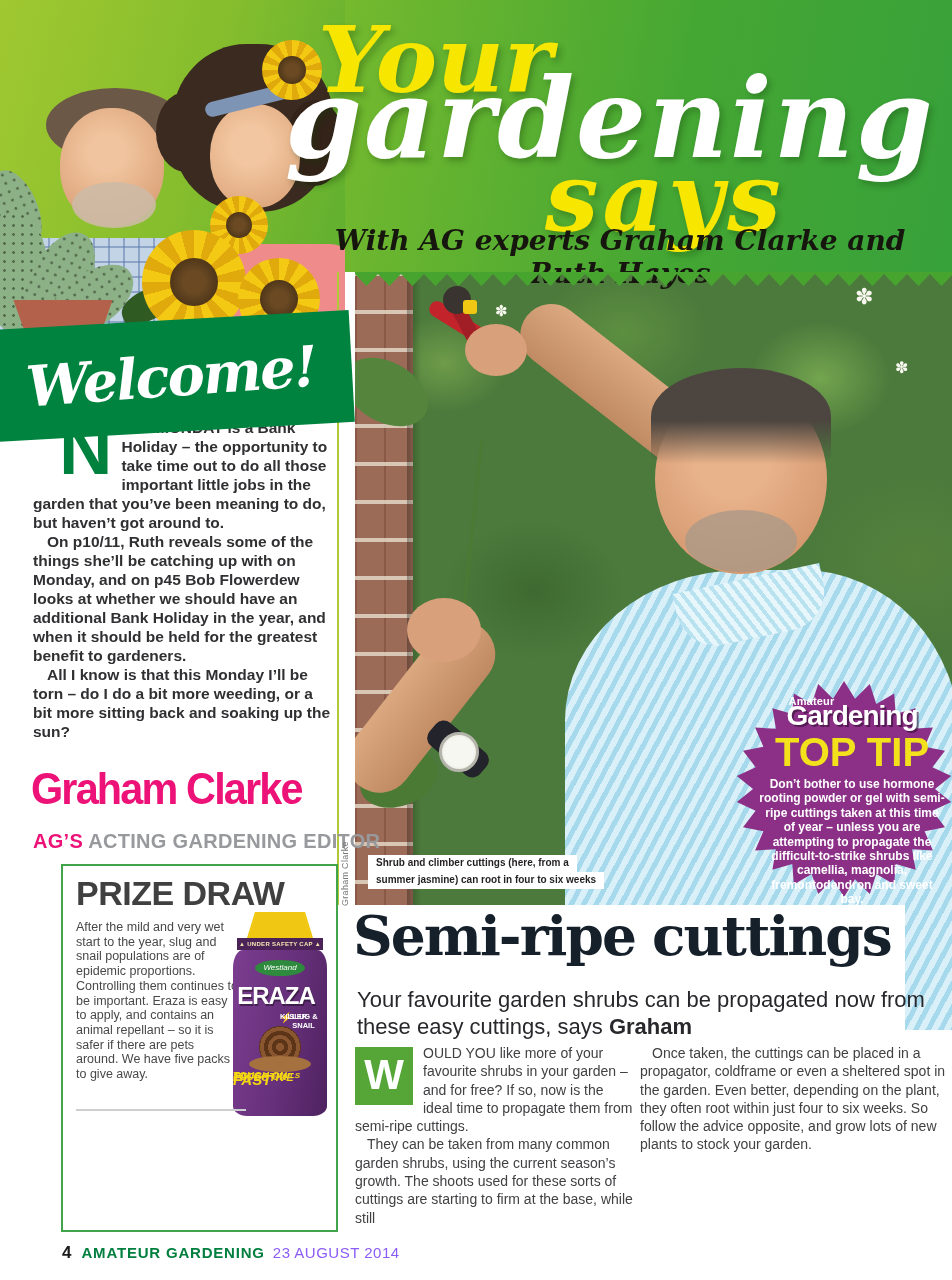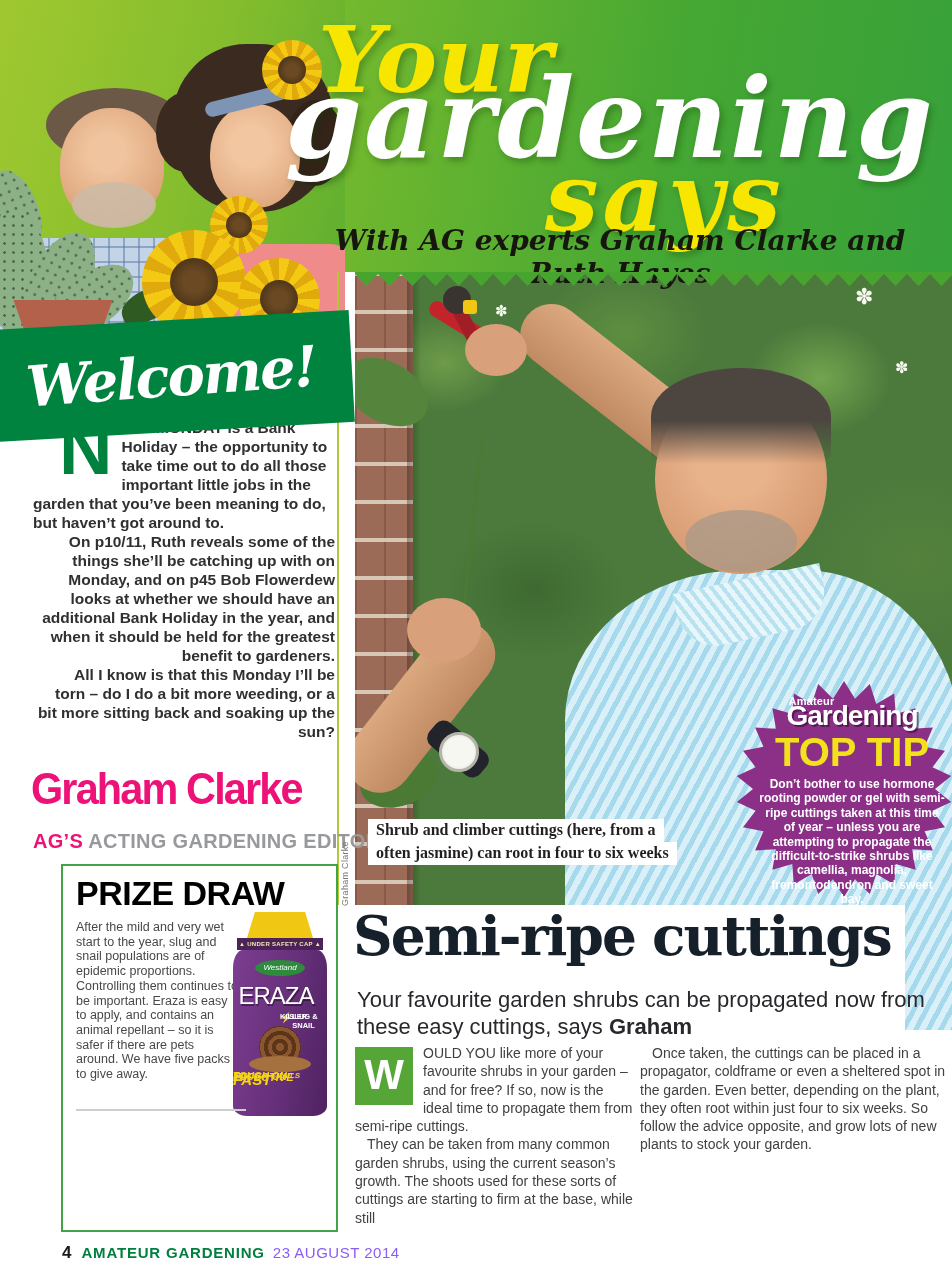--- a/index.html
+++ b/index.html
@@ -57,45 +57,45 @@
   .lf2{left:250px;top:310px;width:60px;height:30px;transform:rotate(18deg);}
 
   
   .welcome-banner{left:-10px;top:320px;width:362px;height:112px;background:#00833f;z-index:5;
     transform:rotate(-3.2deg);display:flex;align-items:center;justify-content:center;}
   .welcome-script{font-family:"DejaVu Serif","Liberation Serif",serif;font-style:italic;font-weight:bold;
     font-size:56px;color:#fff;transform:rotate(-1deg);letter-spacing:-2px;}
   .welcome-text{left:33px;top:418px;width:302px;z-index:3;color:#303033;
     font-size:15.5px;line-height:19px;font-weight:bold;}
   .welcome-text p{margin:0;}
-  .welcome-text p.ind{text-indent:14px;text-align:right;}
+  .welcome-text p.ind{text-indent:14px;}
   .drop-n{float:left;font-size:74px;line-height:58px;font-weight:bold;color:#00813e;margin:2px 9px 0 26px;}
   .signature{left:31px;top:763px;z-index:3;font-size:45px;font-weight:bold;color:#ec1277;
     letter-spacing:-2px;transform:scaleX(.92);transform-origin:left;white-space:nowrap;}
   .role-line{left:33px;top:830px;z-index:3;font-size:20px;font-weight:bold;letter-spacing:.3px;white-space:nowrap;}
   .role-prefix{color:#ec1277;}
   .role-rest{color:#97999c;}
 
   
   .prizebox{left:61px;top:864px;width:277px;height:368px;border:2px solid #3fa44a;background:#fff;z-index:3;box-sizing:border-box;}
-  .pd-title{position:absolute;left:13px;top:8px;font-size:34px;font-weight:bold;color:#000000;letter-spacing:-.5px;}
+  .pd-title{position:absolute;left:13px;top:8px;font-size:34px;font-weight:bold;color:#404040;letter-spacing:-.5px;}
   .pd-body{position:absolute;left:13px;top:54px;width:163px;font-size:12.5px;line-height:14.7px;color:#48484a;}
   .pd-divider{position:absolute;left:13px;top:243px;width:170px;border-top:2px solid #cdcecf;}
   .pd-entry{position:absolute;left:13px;top:252px;right:10px;font-size:13px;line-height:16px;font-weight:bold;color:#3a3a3c;}
   
   .bottle{position:absolute;right:9px;top:46px;width:94px;height:204px;}
   .bottle *{position:absolute;}
   .bt-cap{left:14px;top:0;width:66px;height:26px;background:#f0c713;clip-path:polygon(12% 0,88% 0,100% 100%,0 100%);}
   .bt-capstrip{left:4px;top:26px;width:86px;height:12px;background:#4c2359;color:#f5e8b0;font-size:6px;
     font-weight:bold;text-align:center;line-height:12px;letter-spacing:.3px;}
   .bt-body{left:0;top:38px;width:94px;height:166px;border-radius:10px 10px 14px 14px / 18px 18px 10px 10px;
     background:linear-gradient(100deg,#7c3d90 0%,#66307a 55%,#4e2260 100%);}
   .bt-brand{left:22px;top:10px;width:50px;height:16px;border-radius:50%;background:#2e8a3c;color:#fff;
     font-size:8px;font-style:italic;text-align:center;line-height:16px;}
-  .bt-name{left:0;top:32px;width:86px;text-align:center;color:#fff;font-size:24px;font-weight:normal;letter-spacing:-1px;
+  .bt-name{left:0;top:32px;width:86px;text-align:center;color:#fff;font-size:24px;font-weight:bold;letter-spacing:-1px;
     text-shadow:1px 2px 0 rgba(0,0,0,.4);}
   .bt-sub{left:0;top:62px;width:94px;text-align:center;color:#fff;font-size:7.5px;font-weight:bold;}
   .bolt{color:#f3d713;font-size:10px;}
   .bt-snail{left:26px;top:76px;width:42px;height:42px;border-radius:50%;
     background:repeating-radial-gradient(circle at 50% 50%,#8a5630 0 4px,#5c3418 4px 8px);}
   .bt-snailbody{left:16px;top:106px;width:62px;height:16px;border-radius:50%;background:#a5713f;}
   .bt-tags{left:0;top:122px;width:94px;text-align:center;color:#f3d713;font-weight:bold;font-style:italic;line-height:1.05;}
   .bt-tag1{font-size:15px;} .bt-tag2{font-size:11px;} .bt-tag3{font-size:10px;} .bt-tag4{font-size:8px;}
 
   
@@ -147,21 +147,21 @@
   .sec-latch{left:108px;top:28px;width:14px;height:14px;border-radius:3px;background:#f0c713;}
   
   .photo-white{left:0;top:633px;width:550px;height:125px;background:#fff;}
   
   .zigzag{left:355px;top:272px;z-index:4;display:block;}
   .limeline{left:337px;top:272px;width:2px;height:633px;background:#b2c838;z-index:3;}
   .credit{left:340px;top:806px;height:100px;z-index:6;writing-mode:vertical-rl;transform:rotate(180deg);
     font-size:9px;color:#76777a;letter-spacing:.3px;}
 
   
-  .caption{left:368px;top:819px;z-index:7;font-size:16px;font-weight:bold;color:#231f20;line-height:1;font-family:Liberation Serif, serif;}
+  .caption{left:368px;top:855px;z-index:7;font-size:10px;font-weight:bold;color:#231f20;line-height:1;}
   .caption .cl{display:table;background:#fff;padding:3px 8px 4px 8px;margin-bottom:0;}
 
   
   .badge{left:736px;top:678px;width:216px;height:222px;z-index:7;}
   .badge svg{position:absolute;left:0;top:0;}
   .badge-content{position:absolute;left:8px;top:0;width:216px;height:222px;text-align:center;}
   .ag-logo{position:relative;margin-top:24px;display:inline-block;}
   .ag-amateur{position:absolute;left:2px;top:-7px;font-size:11px;font-weight:bold;color:#fff;letter-spacing:.2px;}
   .ag-gardening{font-size:28px;font-weight:bold;color:#fff;letter-spacing:-1px;line-height:1;
     text-shadow:2px 2px 0 rgba(40,10,40,.55);}
@@ -258,21 +258,21 @@
       </pattern>
     </defs>
     <rect width="597" height="14" fill="url(#zz)"></rect>
   </svg>
 
   <div class="abs limeline"></div>
   <div class="abs credit">Graham Clarke</div>
 
   <div class="abs caption">
     <div class="cl">Shrub and climber cuttings (here, from a</div>
-    <div class="cl">often jasmine) can root in four to six weeks</div>
+    <div class="cl">summer jasmine) can root in four to six weeks</div>
   </div>
 
   <div class="abs badge">
     <svg width="216" height="222" viewBox="0 0 216 222">
       <polygon id="tt-star" fill="#8c3087" points="108.0,3.0 119.0,20.7 133.8,6.1 140.3,25.9 158.2,15.4 159.7,36.1 179.6,30.2 176.1,50.7 196.9,49.6 188.6,68.7 209.0,72.7 196.4,89.2 215.2,98.0 199.0,111.0 215.2,124.0 196.4,132.8 209.0,149.3 188.6,153.3 196.9,172.4 176.1,171.3 179.6,191.8 159.7,185.9 158.2,206.6 140.3,196.1 133.8,215.9 119.0,201.3 108.0,219.0 97.0,201.3 82.2,215.9 75.7,196.1 57.8,206.6 56.3,185.9 36.4,191.8 39.9,171.3 19.1,172.4 27.4,153.3 7.0,149.3 19.6,132.8 0.8,124.0 17.0,111.0 0.8,98.0 19.6,89.2 7.0,72.7 27.4,68.7 19.1,49.6 39.9,50.7 36.4,30.2 56.3,36.1 57.8,15.4 75.7,25.9 82.2,6.1 97.0,20.7"></polygon>
     </svg>
     <div class="badge-content">
       <div class="ag-logo">
         <span class="ag-amateur">Amateur</span>
         <div class="ag-gardening">Gardening</div>

